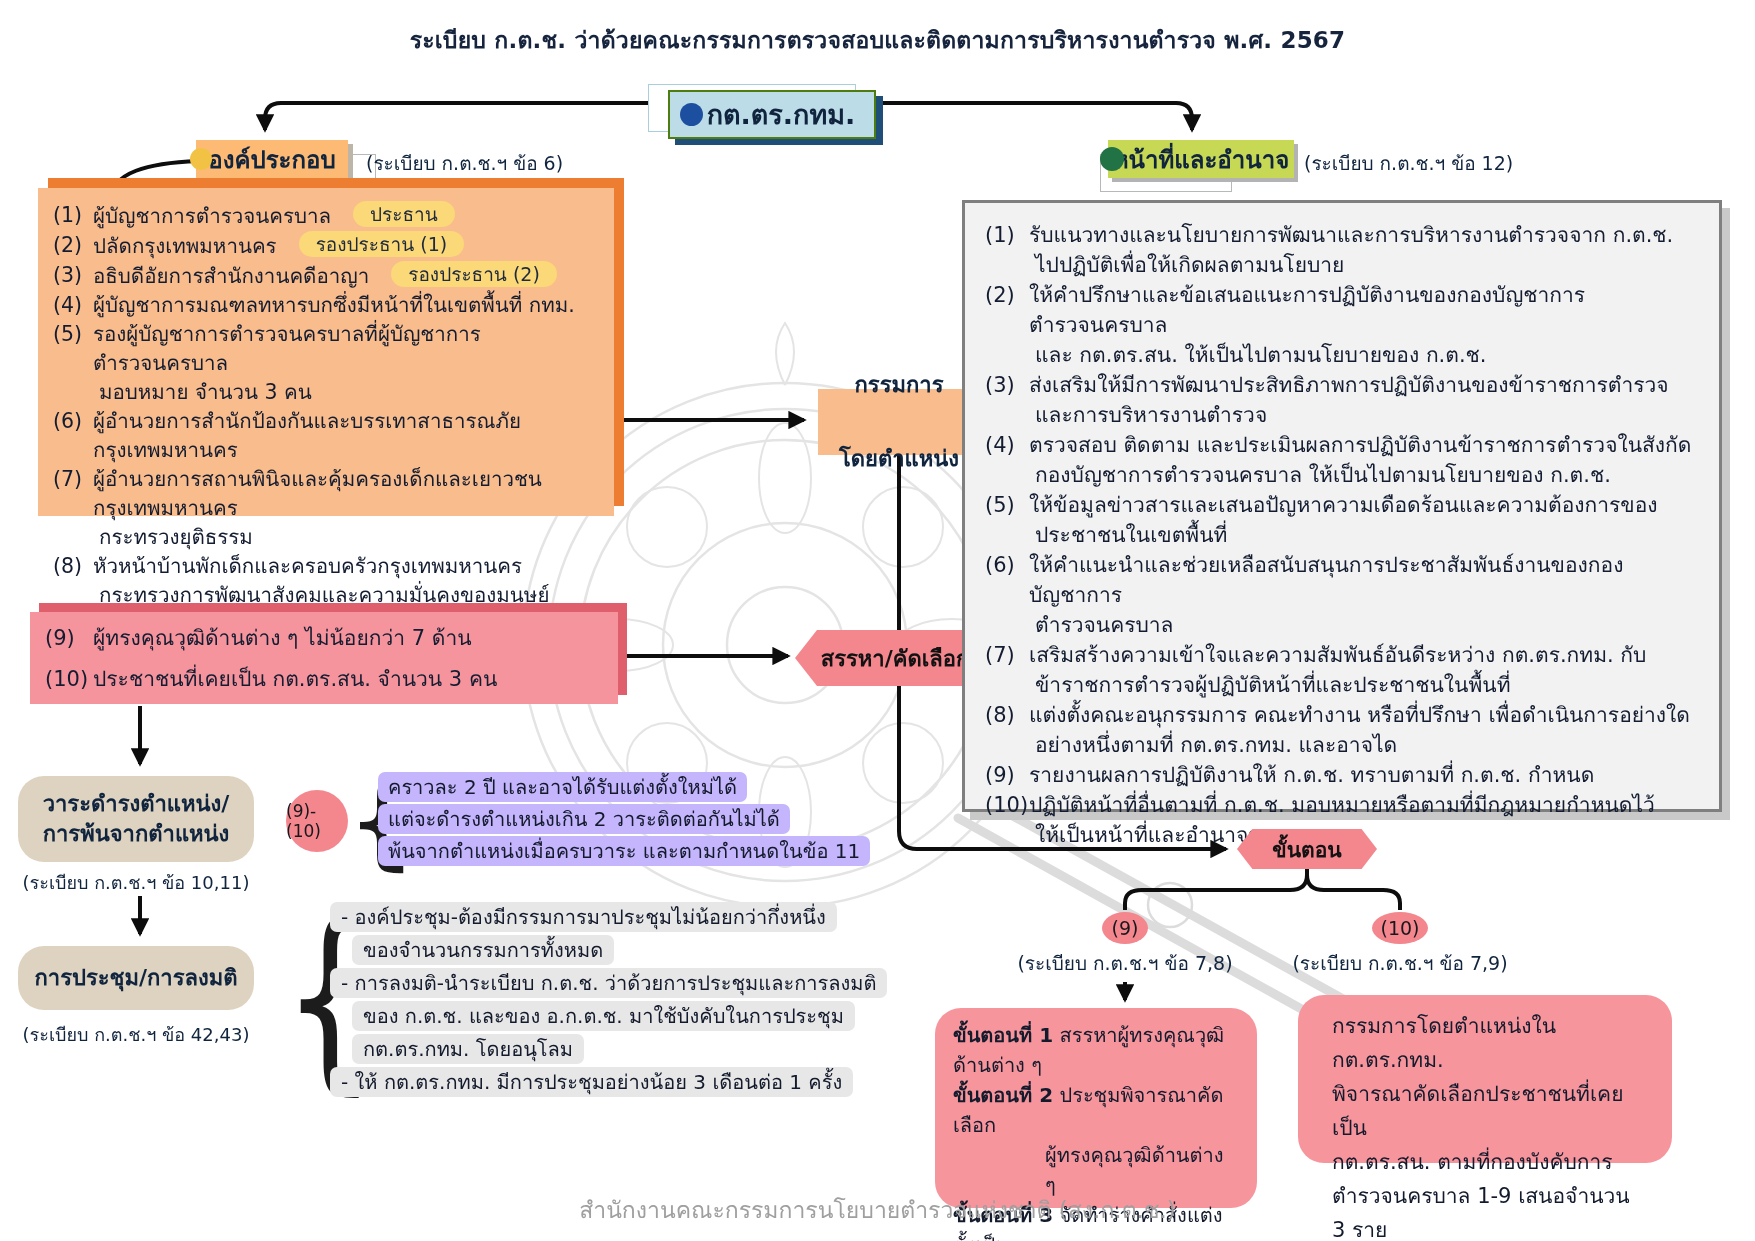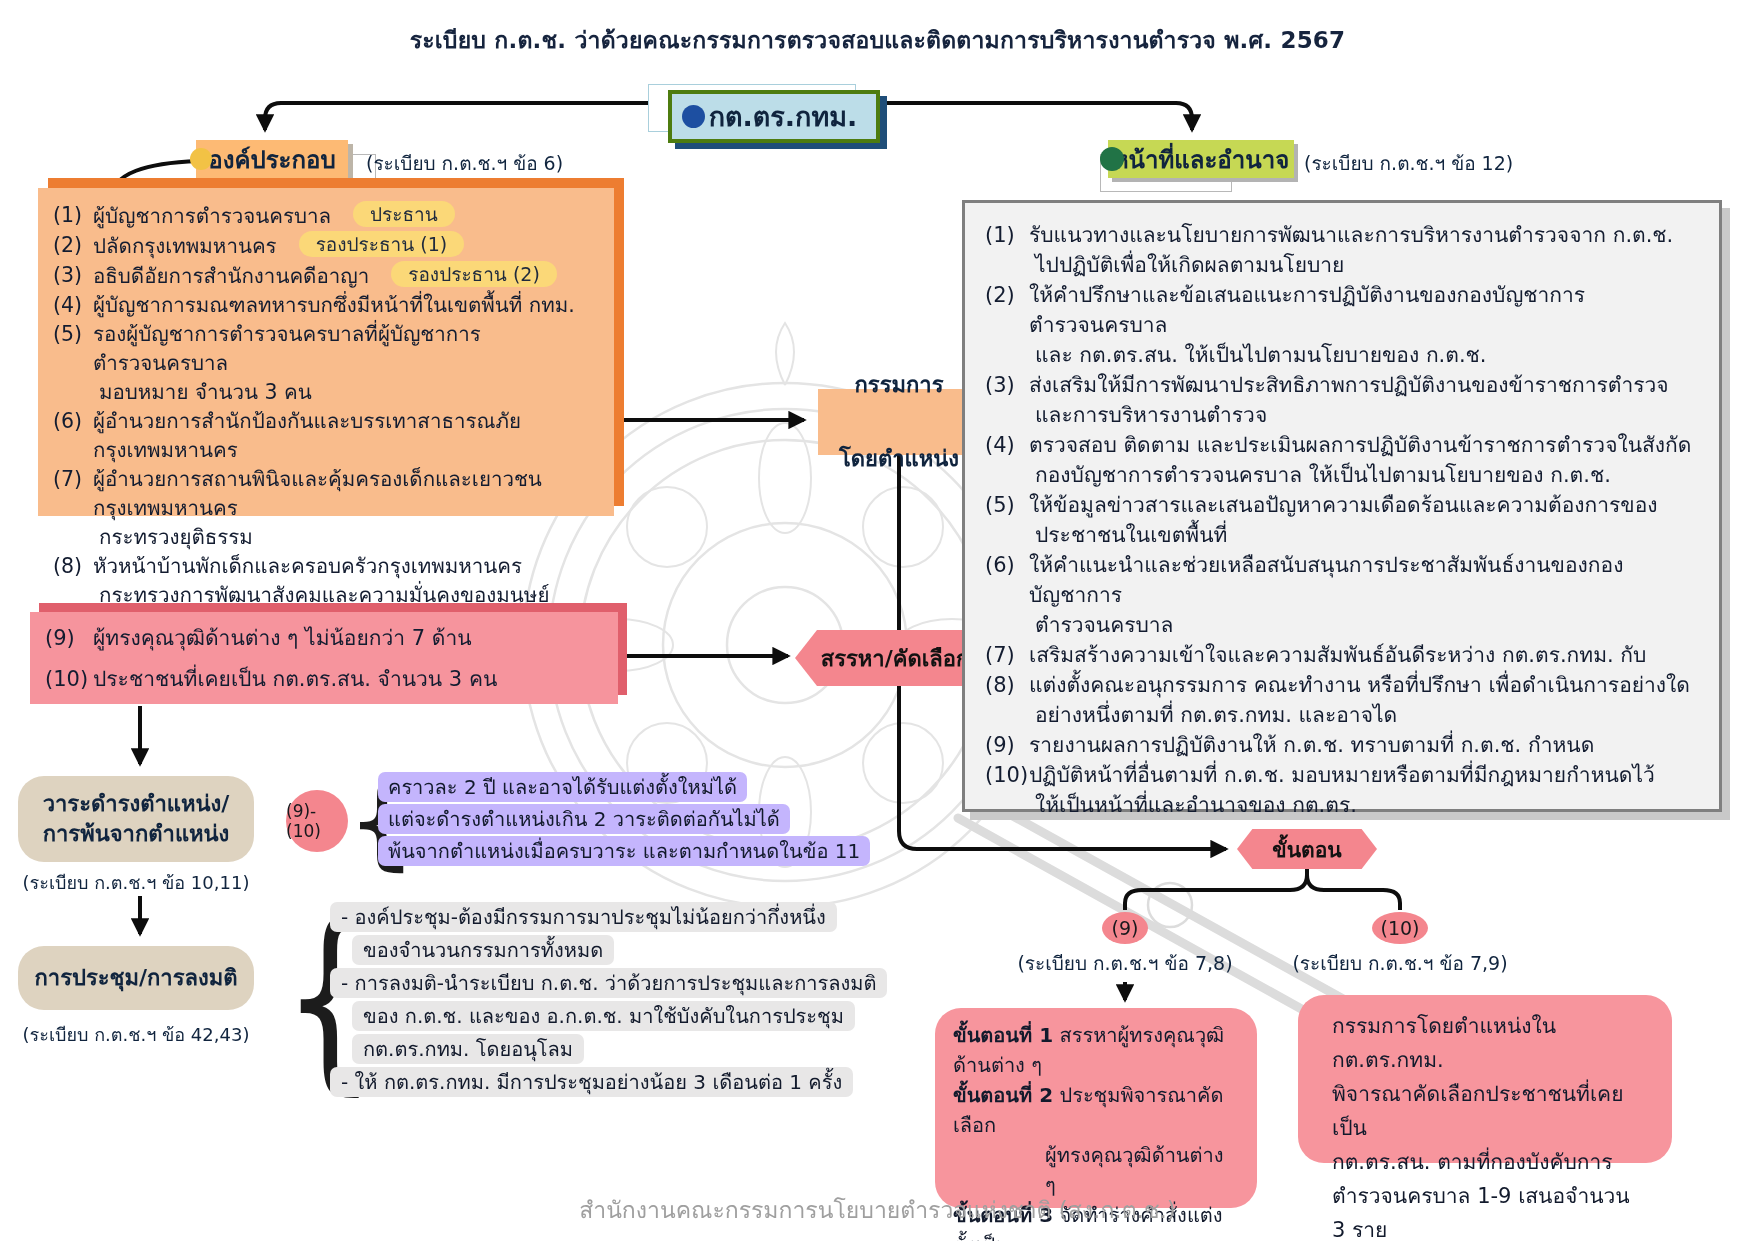--- a/index.html
+++ b/index.html
@@ -5,21 +5,21 @@
   html,body{margin:0;padding:0;background:#ffffff;}
   .canvas{position:relative;width:1755px;height:1241px;background:#fff;overflow:hidden;
           font-family:"DejaVu Sans","Liberation Sans",sans-serif;color:#131c30;}
   .abs{position:absolute;}
   .z0{z-index:0}.z1{z-index:1}.z2{z-index:2}
   .title{left:0;top:22px;width:100%;text-align:center;font-size:23px;font-weight:bold;color:#16243e;letter-spacing:.2px;}
   
   .ghost{border:1.5px solid #b8b8b8;background:#fff;}
   .ghost-blue{border:1.5px solid #a9cfdc;background:#fff;}
   
-  .rootbox{left:668px;top:90px;width:204px;height:45px;background:#bcdde8;border:4px solid #4d7c0f;
+  .rootbox{left:668px;top:90px;width:204px;height:45px;background:#bcdde8;border:2px solid #4d7c0f;
            box-shadow:7px 6px 0 #1f4e79;display:flex;align-items:center;justify-content:center;}
   .rootbox .lbl{font-size:27px;font-weight:bold;color:#10243e;padding-left:18px;}
   .dot{border-radius:50%;display:inline-block;}
   
   .taglabel{display:flex;align-items:center;font-size:24px;font-weight:bold;color:#10243e;}
   .beigelabel{left:196px;top:140px;width:152px;height:38px;background:#fdba74;box-shadow:5px 4px 0 #bdb5a8;justify-content:center;}
   .greenlabel{left:1108px;top:140px;width:186px;height:38px;background:#c6d854;box-shadow:4px 4px 0 #b3b3b3;justify-content:center;}
   .refcap{font-size:19px;color:#10243e;}
   
   .orangebox{left:38px;top:188px;width:576px;height:328px;background:#f9bc8c;box-shadow:10px -10px 0 #ed7d31;
@@ -221,21 +221,21 @@
     <div class="row">
         <span class="num">(5)</span>
         <span class="body"><span>ให้ข้อมูลข่าวสารและเสนอปัญหาความเดือดร้อนและความต้องการของ</span><span class="contline">ประชาชนในเขตพื้นที่</span></span>
       </div>
     <div class="row">
         <span class="num">(6)</span>
         <span class="body"><span>ให้คำแนะนำและช่วยเหลือสนับสนุนการประชาสัมพันธ์งานของกองบัญชาการ</span><span class="contline">ตำรวจนครบาล</span></span>
       </div>
     <div class="row">
         <span class="num">(7)</span>
-        <span class="body"><span>เสริมสร้างความเข้าใจและความสัมพันธ์อันดีระหว่าง กต.ตร.กทม. กับ</span></span>
+        <span class="body"><span>เสริมสร้างความเข้าใจและความสัมพันธ์อันดีระหว่าง กต.ตร.กทม. กับ</span><span class="contline">ข้าราชการตำรวจผู้ปฏิบัติหน้าที่และประชาชนในพื้นที่</span></span>
       </div>
     <div class="row">
         <span class="num">(8)</span>
         <span class="body"><span>แต่งตั้งคณะอนุกรรมการ คณะทำงาน หรือที่ปรึกษา เพื่อดำเนินการอย่างใด</span><span class="contline">อย่างหนึ่งตามที่ กต.ตร.กทม. และอาจได</span></span>
       </div>
     <div class="row">
         <span class="num">(9)</span>
         <span class="body">รายงานผลการปฏิบัติงานให้ ก.ต.ช. ทราบตามที่ ก.ต.ช. กำหนด</span>
       </div>
     <div class="row">

